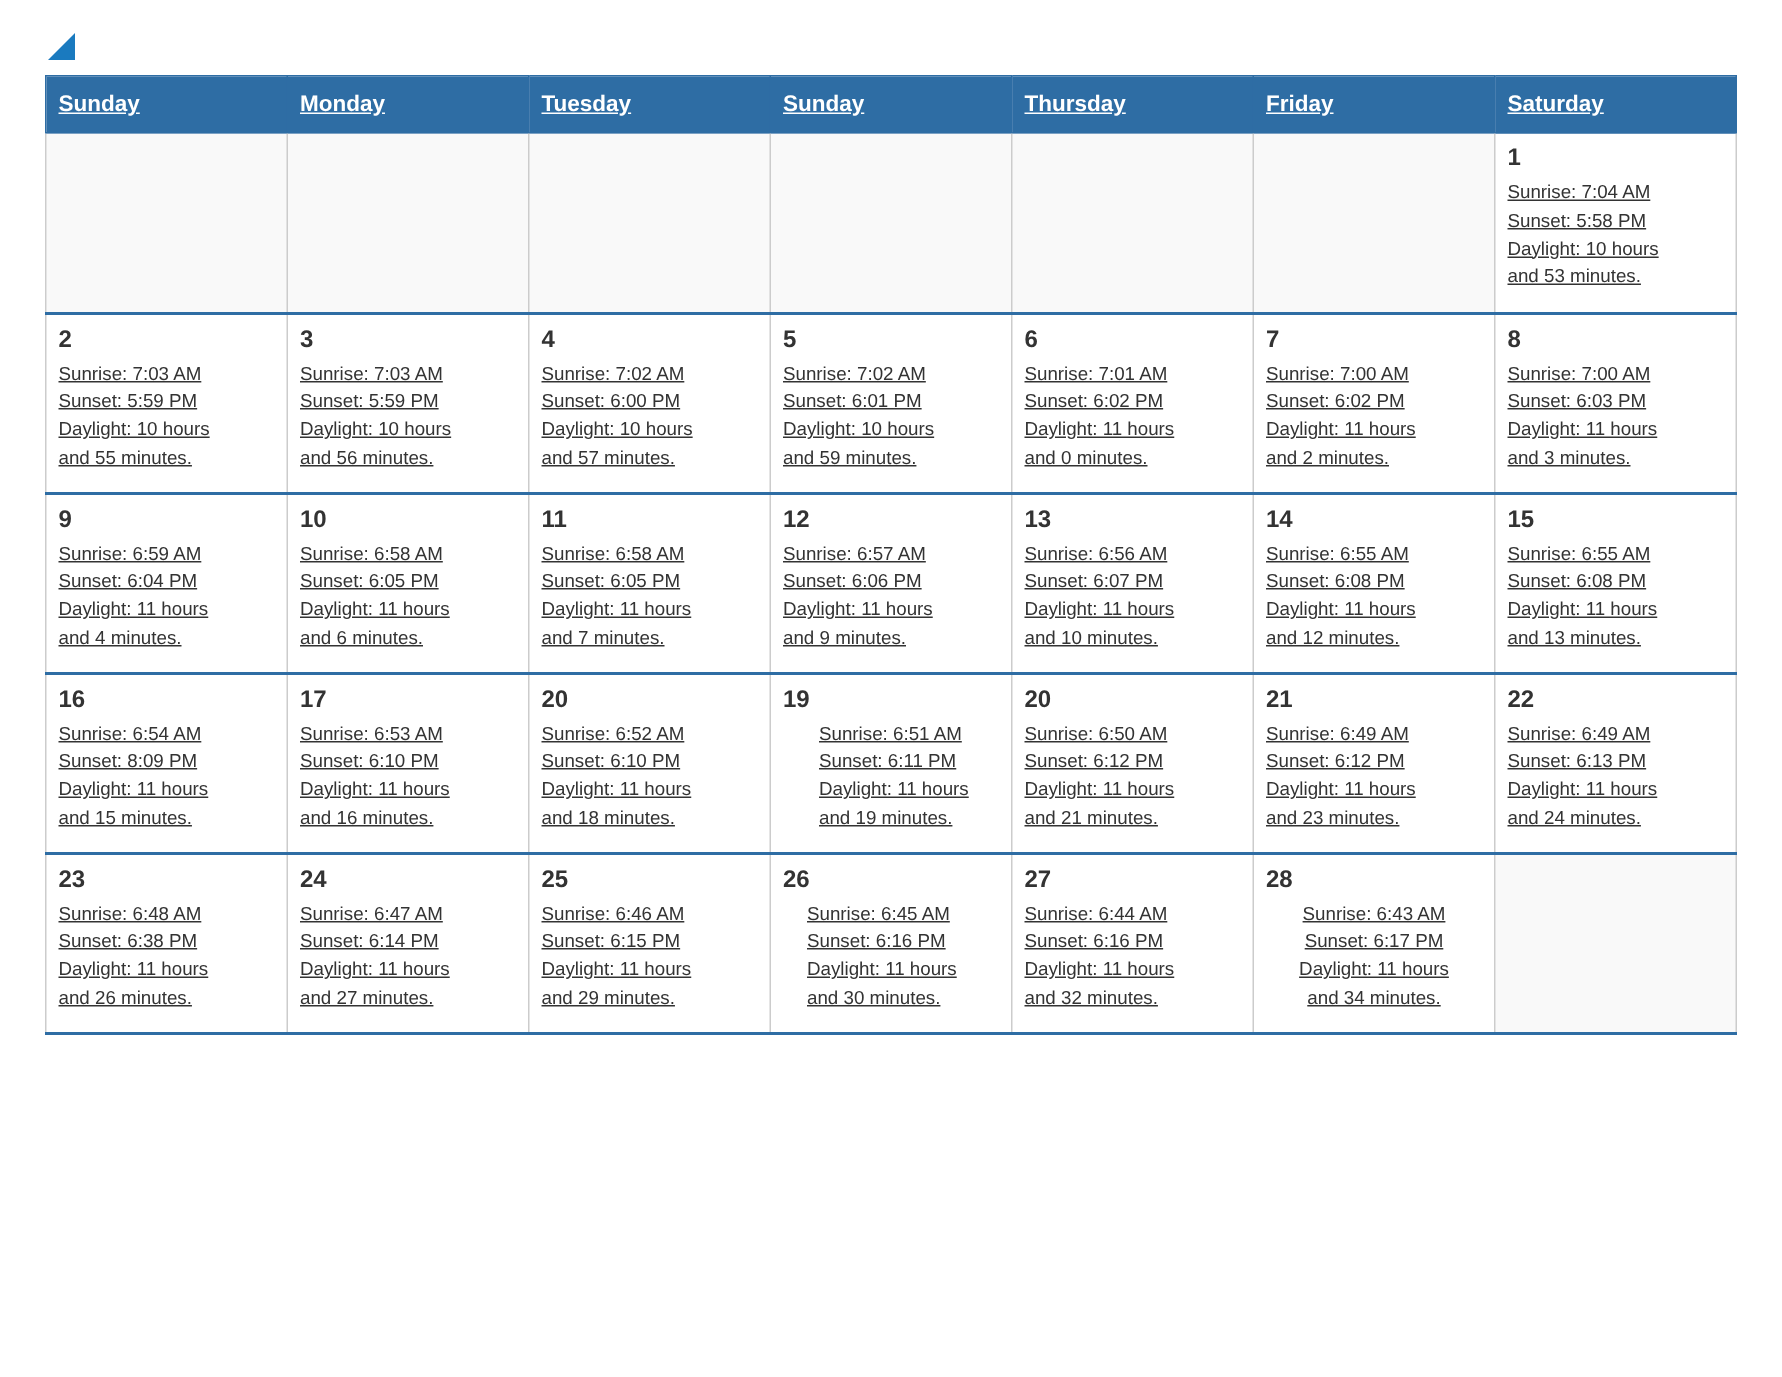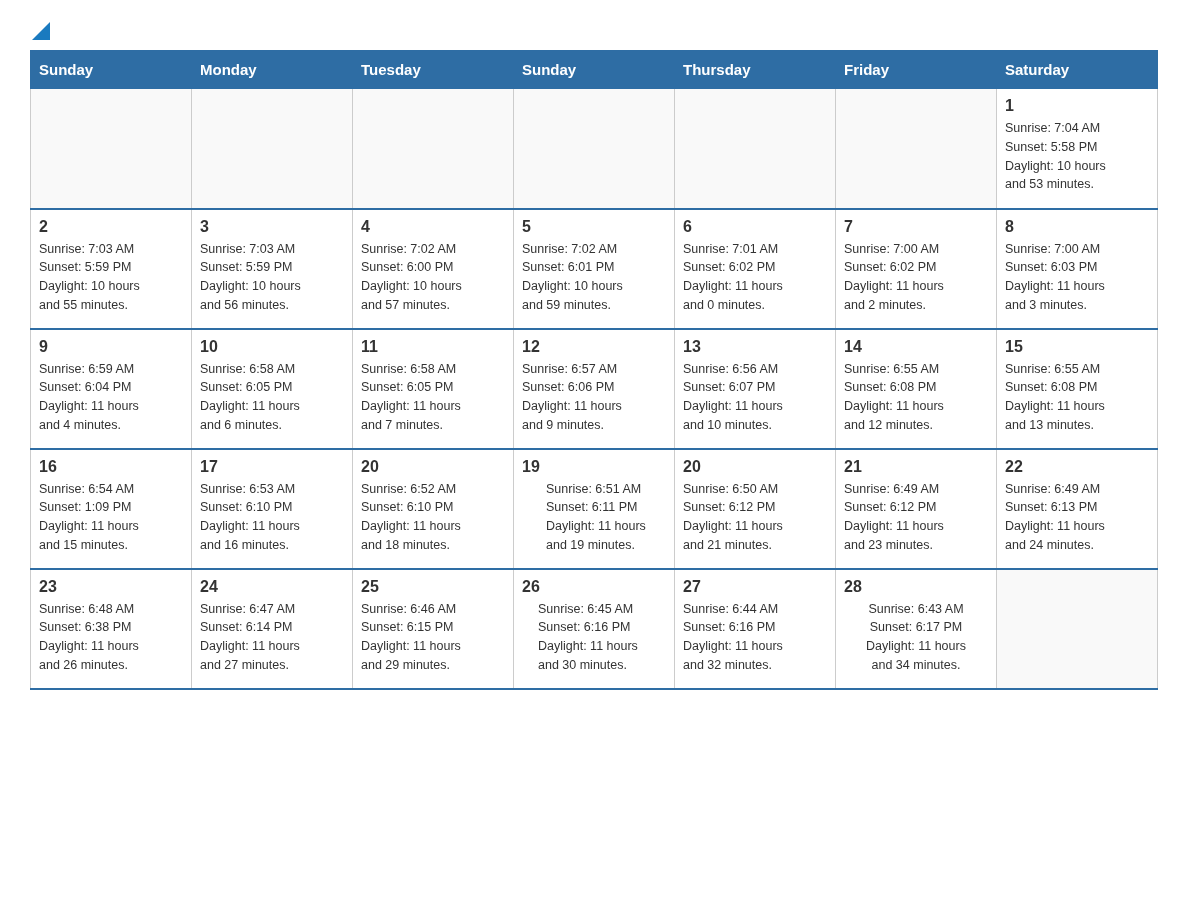--- a/index.html
+++ b/index.html
@@ -56,20 +56,21 @@
       margin-top: 10px;
     }
     .calendar thead tr th {
       background-color: #2e6da4;
       color: #fff;
       font-size: 15px;
       font-weight: bold;
       padding: 10px 8px;
       text-align: left;
       border: 1px solid #2e6da4;
+      text-decoration: underline;
     }
     .calendar tbody tr td {
       border: 1px solid #ccc;
       vertical-align: top;
       padding: 8px;
       width: 14.28%;
       min-height: 120px;
       font-size: 12.5px;
       color: #333;
     }
@@ -78,20 +79,21 @@
     }
     .day-number {
       font-size: 16px;
       font-weight: bold;
       display: block;
       margin-bottom: 4px;
     }
     .day-info {
       font-size: 12.5px;
       line-height: 1.5;
+      text-decoration: underline;
     }
     .empty-cell {
       background: #f9f9f9;
     }
     td {
       height: 120px;
     }
   </style>
 </head>
 <body>
@@ -242,21 +244,21 @@
           <div class="day-info" style="white-space: pre-line;">Sunrise: 6:55 AM
 Sunset: 6:08 PM
 Daylight: 11 hours
 and 13 minutes.</div>
         </td>
       </tr>
       <tr>
         <td>
           <span class="day-number">16</span>
           <div class="day-info" style="white-space: pre-line;">Sunrise: 6:54 AM
-Sunset: 1:09 PM
+Sunset: 8:09 PM
 Daylight: 11 hours
 and 15 minutes.</div>
         </td>
         <td>
           <span class="day-number">17</span>
           <div class="day-info" style="white-space: pre-line;">Sunrise: 6:53 AM
 Sunset: 6:10 PM
 Daylight: 11 hours
 and 16 minutes.</div>
         </td>

